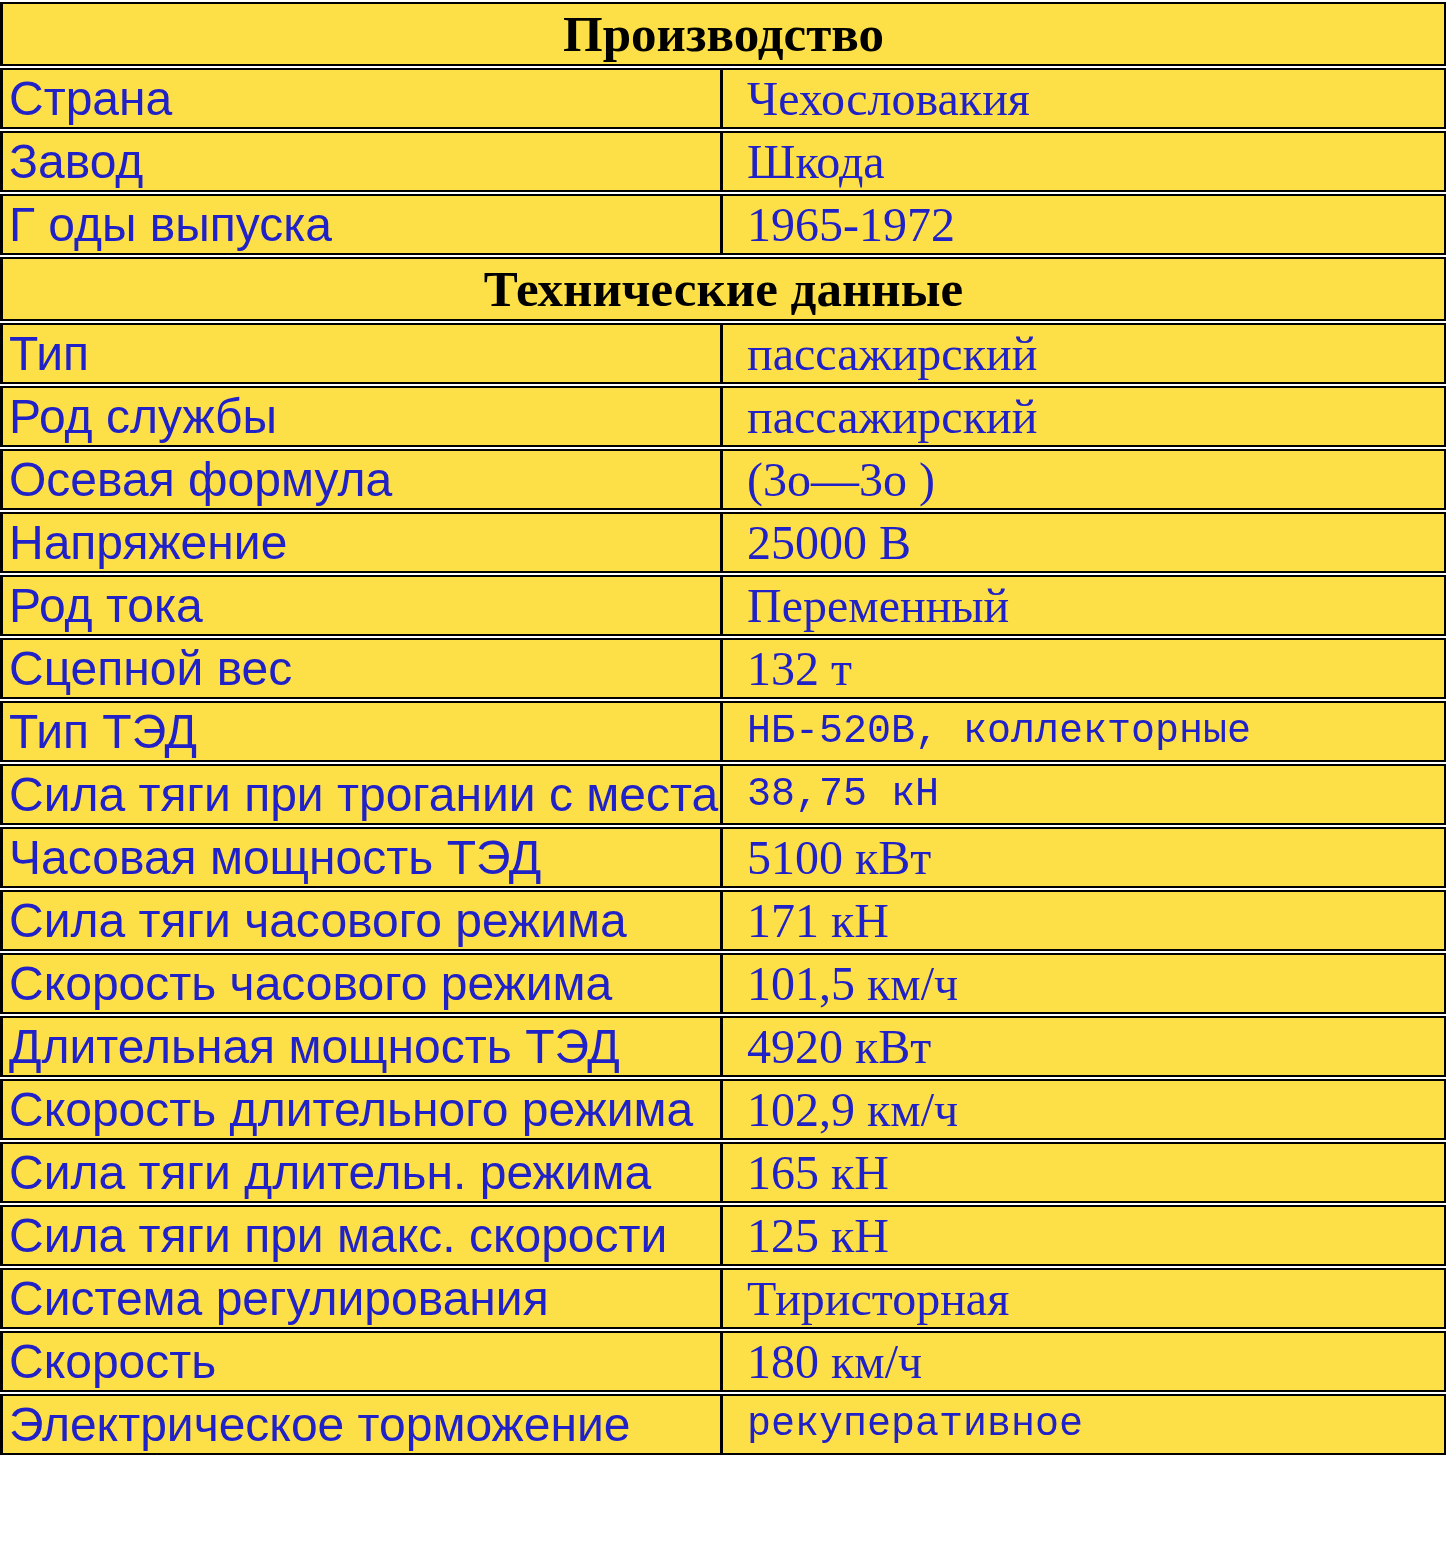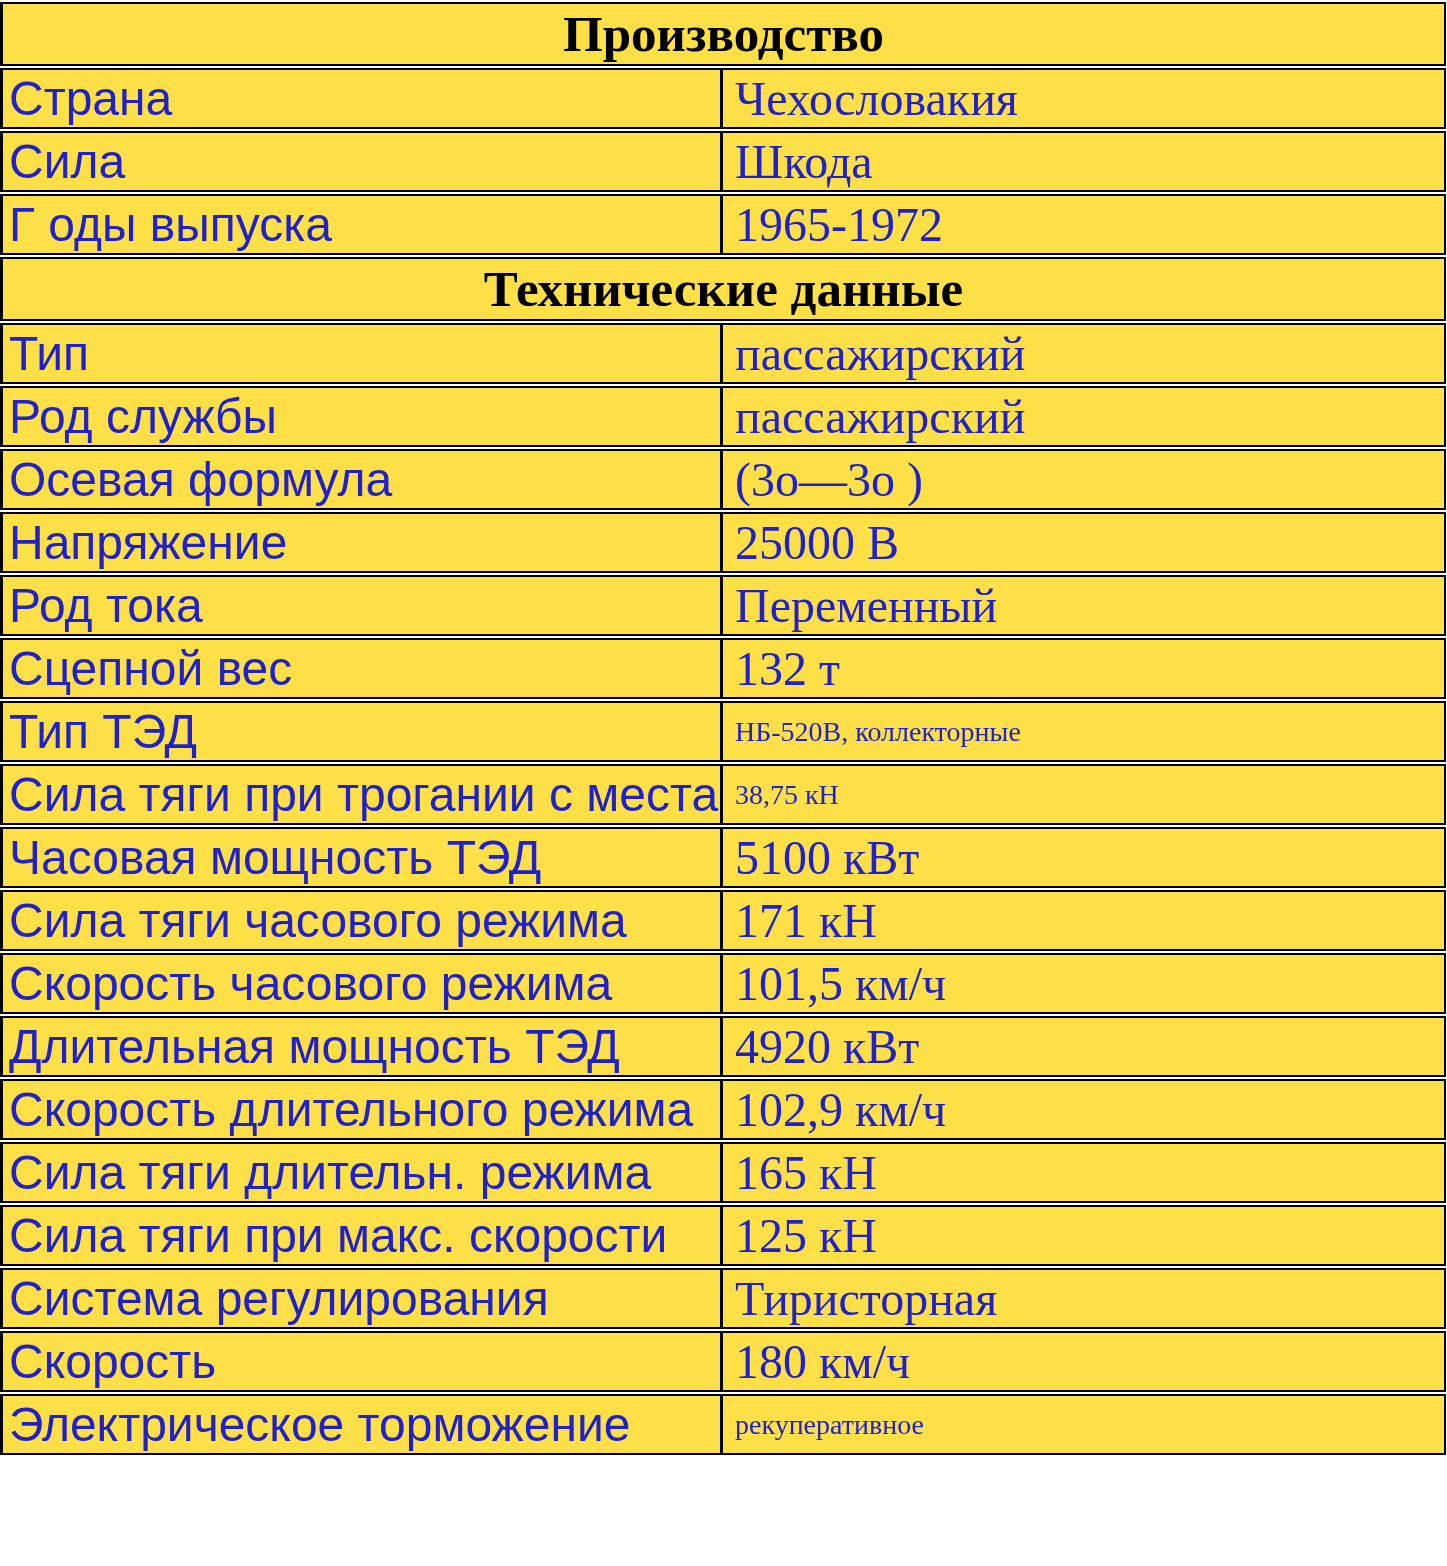--- a/index.html
+++ b/index.html
@@ -41,41 +41,41 @@
     color: var(--blue, #2121c8);
     font-family: Liberation Sans, sans-serif;
     font-size: 48px;
     padding-left: 6px;
   }
   td.value-cell {
     border-right: 2px solid var(--border, #000);
     color: var(--blue, #2121c8);
     font-family: "Liberation Serif", serif;
     font-size: 48px;
-    padding-left: 12px;
+    padding-left: 24px;
   }
   td.value-cell.sans {
-    font-family: Liberation Serif, serif;
-    font-size: 28px;
+    font-family: Liberation Mono, monospace;
+    font-size: 40px;
   }
 </style>
 </head>
 <body style="background: rgb(255, 255, 255);">
 
 <table class="specs">
   <tbody id="specs-body">
       <tr>
         <td colspan="2" class="section-title">Производство</td>
       </tr>
       <tr>
         <td class="label-cell">Страна</td>
         <td class="value-cell">Чехословакия</td>
       </tr>
       <tr>
-        <td class="label-cell">Сила</td>
+        <td class="label-cell">Завод</td>
         <td class="value-cell">Шкода</td>
       </tr>
       <tr>
         <td class="label-cell">Г оды выпуска</td>
         <td class="value-cell">1965-1972</td>
       </tr>
       <tr>
         <td colspan="2" class="section-title">Технические данные</td>
       </tr>
       <tr>

